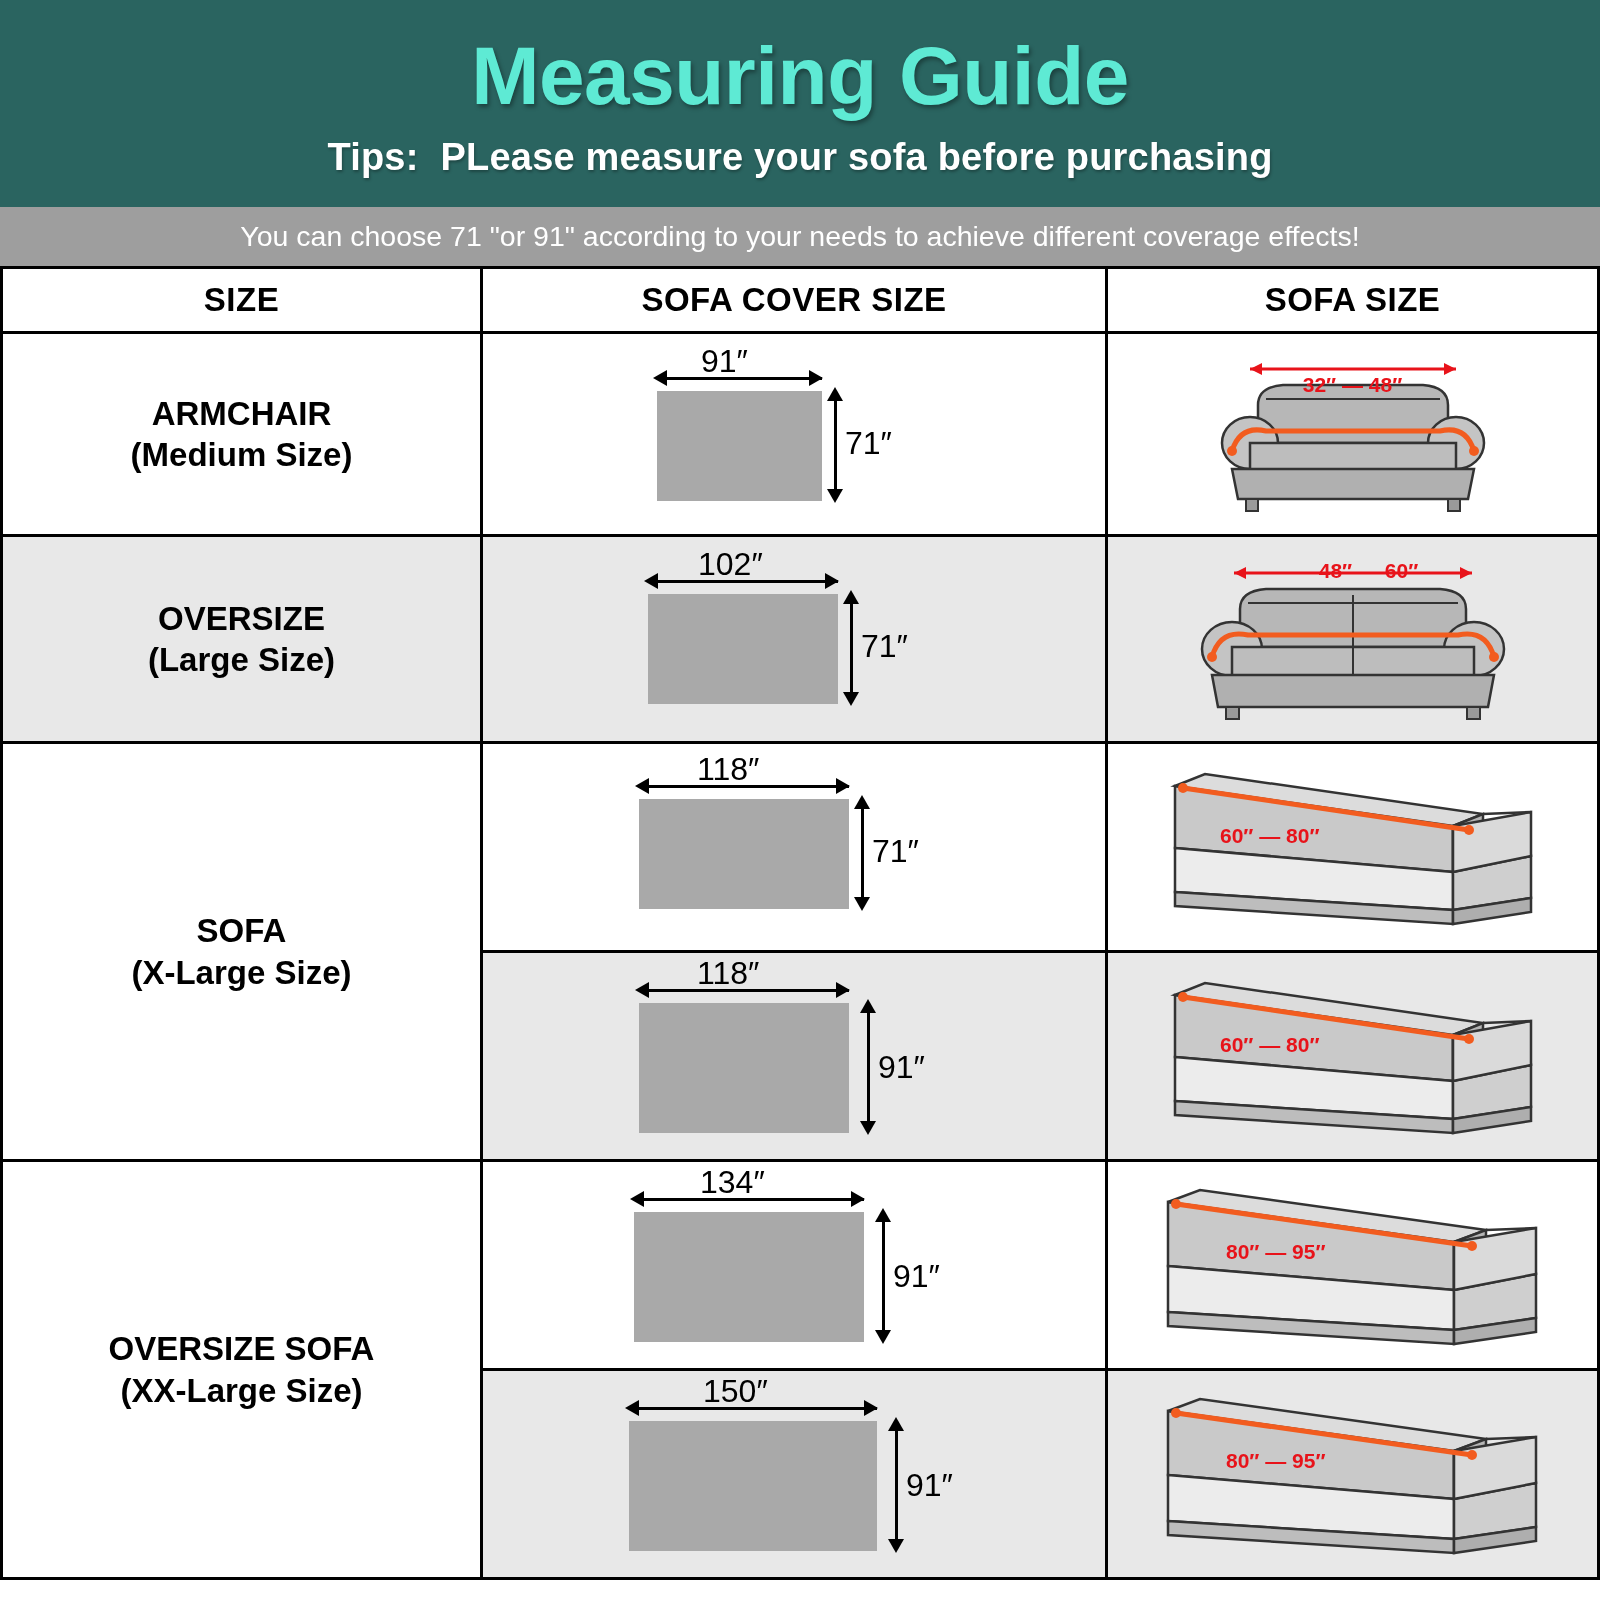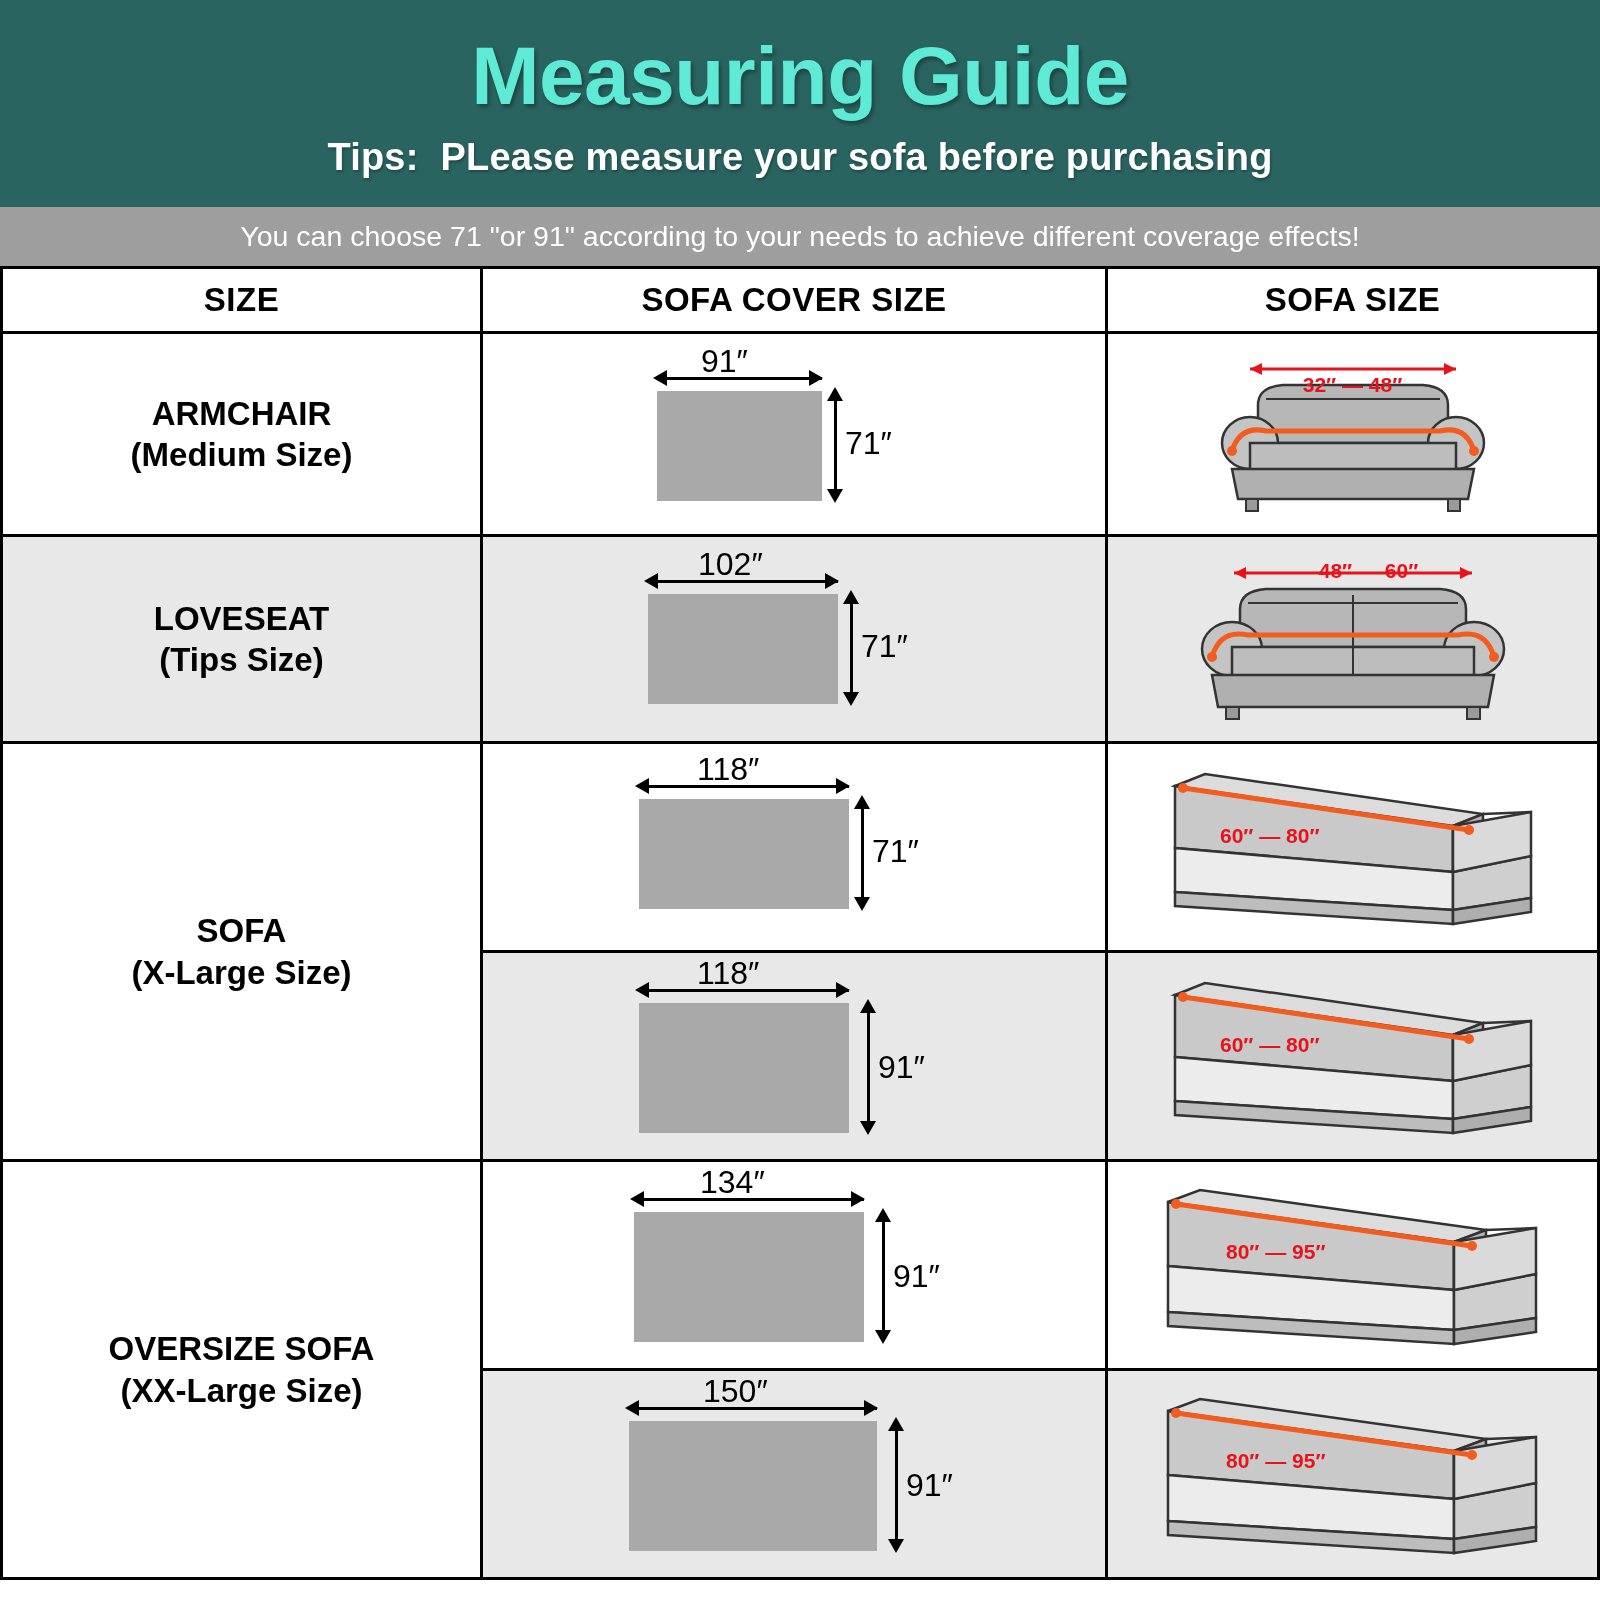--- a/index.html
+++ b/index.html
@@ -227,22 +227,22 @@
             <circle cx="286" cy="104" r="5" fill="#f25c1f"></circle>
           </svg>
         </div>
         <div class="sofa-dim" style="left:50%;transform:translateX(-50%);top:26px;text-align:center;">32″ — 48″</div>
       </div>
     </td>
   </tr>
 
   <tr style="height:207px">
     <td class="rowlabel shade">
-      <span>LOVESEAT</span>
-      <span class="sub">(Tips Size)</span>
+      <span>OVERSIZE</span>
+      <span class="sub">(Large Size)</span>
     </td>
     <td class="cell shade">
       <div class="cover-wrap" style="width:300px;height:175px;position:relative;">
         <div class="arrow-line" style="left:4px;top:28px;width:190px;"></div>
         <div class="ah ah-left" style="left:0px;top:21px;"></div>
         <div class="ah ah-right" style="left:181px;top:21px;"></div>
         <div class="dim-text" style="left:54px;top:-6px;">102″</div>
         <div class="cover-rect" style="left:4px;top:42px;width:190px;height:110px;"></div>
         <div class="arrow-v" style="left:206px;top:44px;height:106px;"></div>
         <div class="ah ah-up" style="left:199px;top:38px;"></div>

